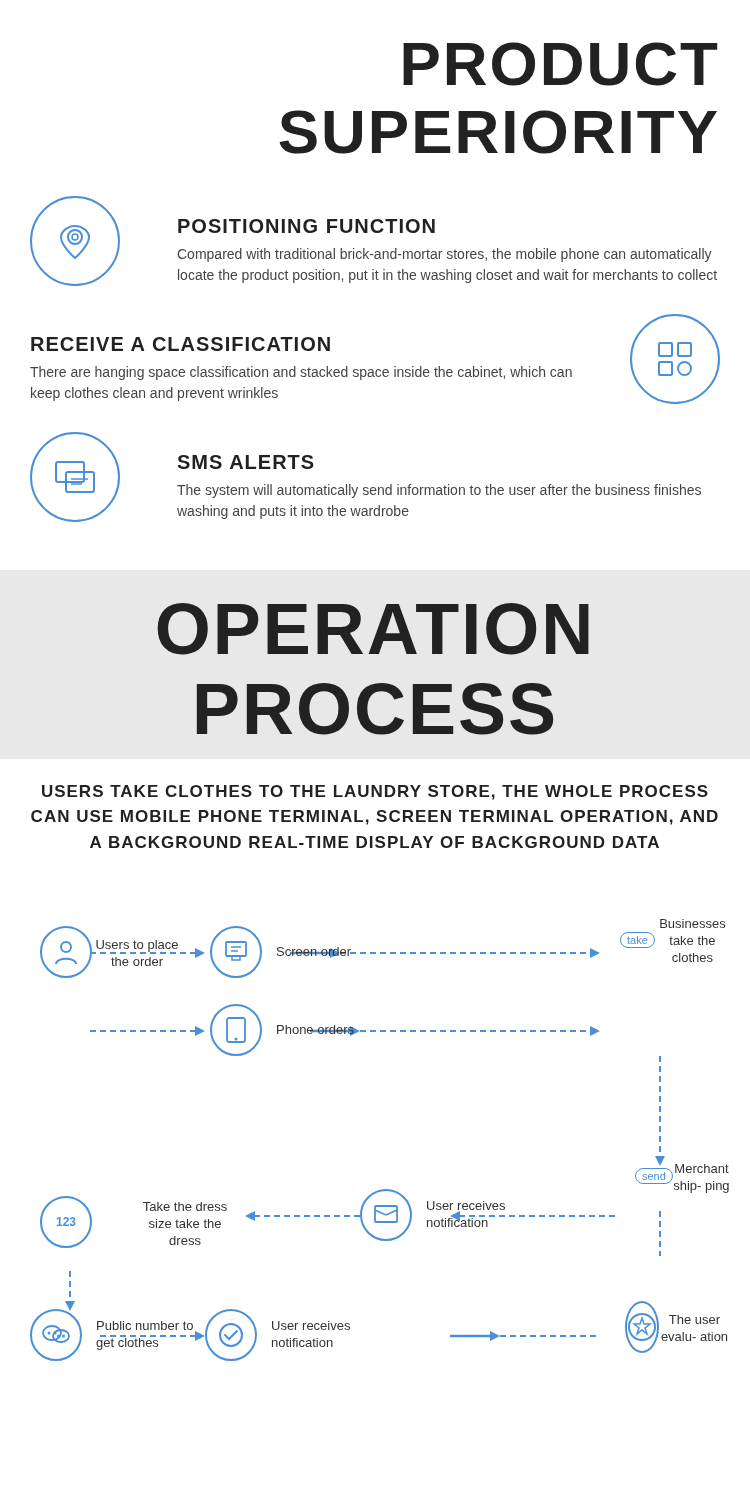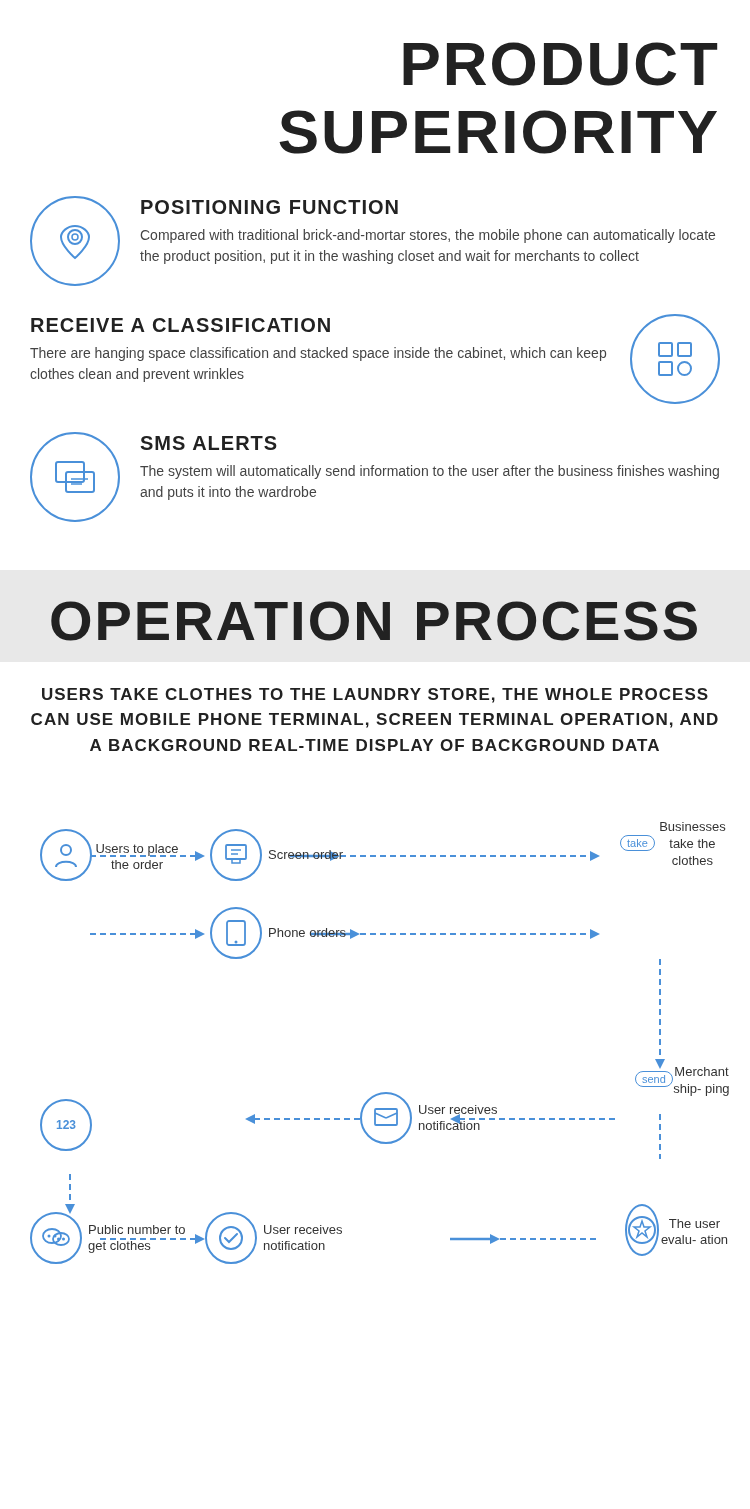--- a/index.html
+++ b/index.html
@@ -21,22 +21,23 @@
       font-weight: 900;
       color: #222;
       line-height: 1.1;
       letter-spacing: 2px;
       margin-bottom: 30px;
       font-family: Arial Black, Arial, sans-serif;
     }
 
     .feature-item {
       display: flex;
-      align-items: flex-start;
+      align-items: flex-end;
       margin-bottom: 28px;
+      gap: 37px;
     }
     .feature-item.right-icon {
       flex-direction: row;
       justify-content: space-between;
     }
     .feature-icon-circle {
       width: 90px;
       height: 90px;
       min-width: 90px;
       border-radius: 50%;
@@ -65,21 +66,21 @@
       line-height: 1.5;
     }
 
     
     .section-operation {
       background: #e8e8e8;
       padding: 20px 20px 10px 20px;
     }
     .operation-title {
       text-align: center;
-      font-size: 56px;
+      font-size: 72px;
       font-weight: 900;
       color: #222;
       line-height: 1.1;
       font-family: Arial Black, Arial, sans-serif;
       letter-spacing: 2px;
     }
 
     .section-process {
       background: #fff;
       padding: 20px 20px 40px 20px;
@@ -150,21 +151,21 @@
       border-radius: 10px;
       padding: 1px 6px;
       margin-bottom: 4px;
     }
 
     
     .inline-node {
       position: absolute;
       display: flex;
       align-items: center;
-      gap: 6px;
+      gap: 14px;
     }
     .inline-node .icon-circ {
       width: 52px;
       height: 52px;
       min-width: 52px;
       border-radius: 50%;
       border: 2px solid #4a90d9;
       display: flex;
       align-items: center;
       justify-content: center;
@@ -336,20 +337,21 @@
           <line x1="2" y1="6" x2="13" y2="11" stroke="#4a90d9" stroke-width="1.5"></line>
           <line x1="24" y1="6" x2="13" y2="11" stroke="#4a90d9" stroke-width="1.5"></line>
         </svg>
       </div>
       <div class="lbl">User receives
 notification</div>
     </div>
 
     <div class="flow-node" style="left:20px; top:295px;gap:48px;">
       <div class="icon-circ small-text">123</div>
+      <div class="lbl">Take the dress size take the dress</div>
     </div>
 
     <div class="inline-node" style="left:10px; top:408px;">
       <div class="icon-circ">
         <svg width="28" height="24" viewBox="0 0 28 24" fill="none">
           <ellipse cx="10" cy="10" rx="9" ry="7" stroke="#4a90d9" stroke-width="1.8" fill="none"></ellipse>
           <circle cx="7" cy="10" r="1.5" fill="#4a90d9"></circle>
           <circle cx="13" cy="10" r="1.5" fill="#4a90d9"></circle>
           <ellipse cx="19" cy="13" rx="8" ry="6" stroke="#4a90d9" stroke-width="1.8" fill="none"></ellipse>
           <circle cx="16.5" cy="13" r="1.5" fill="#4a90d9"></circle>

